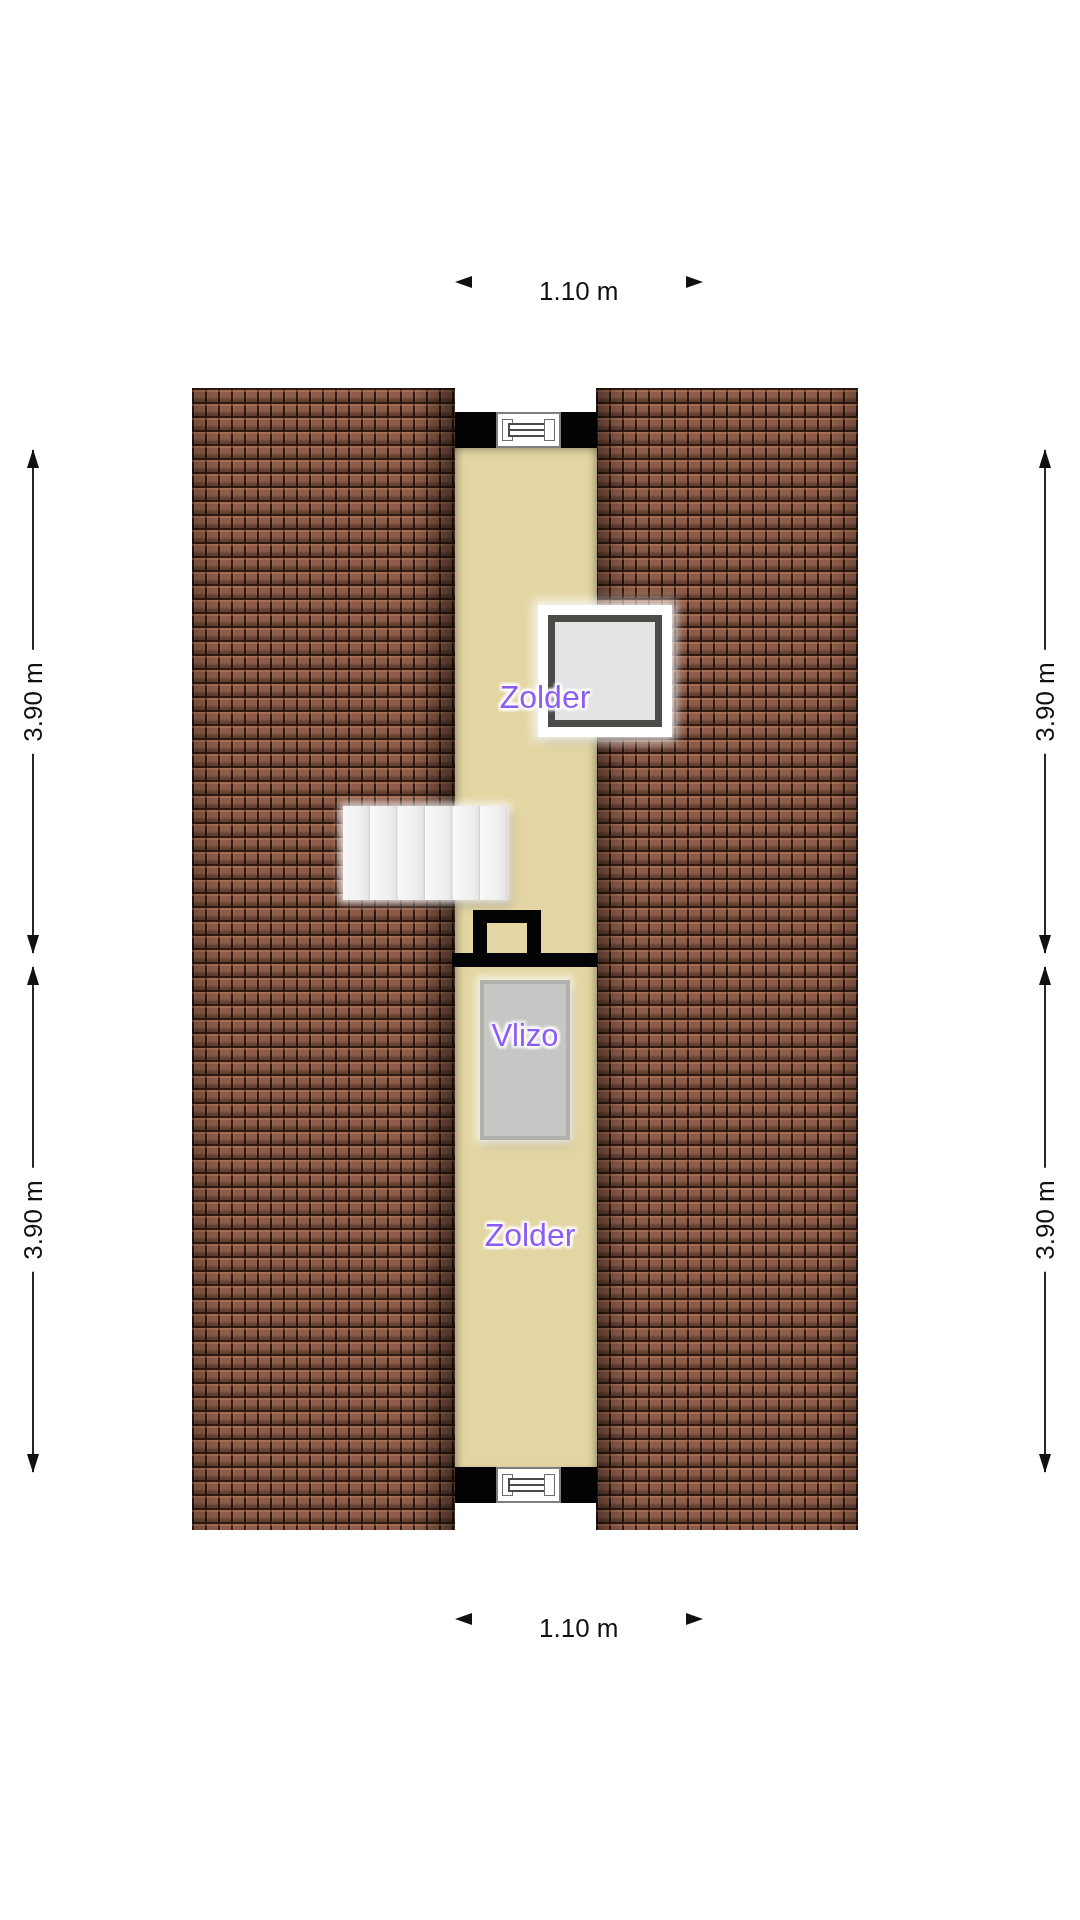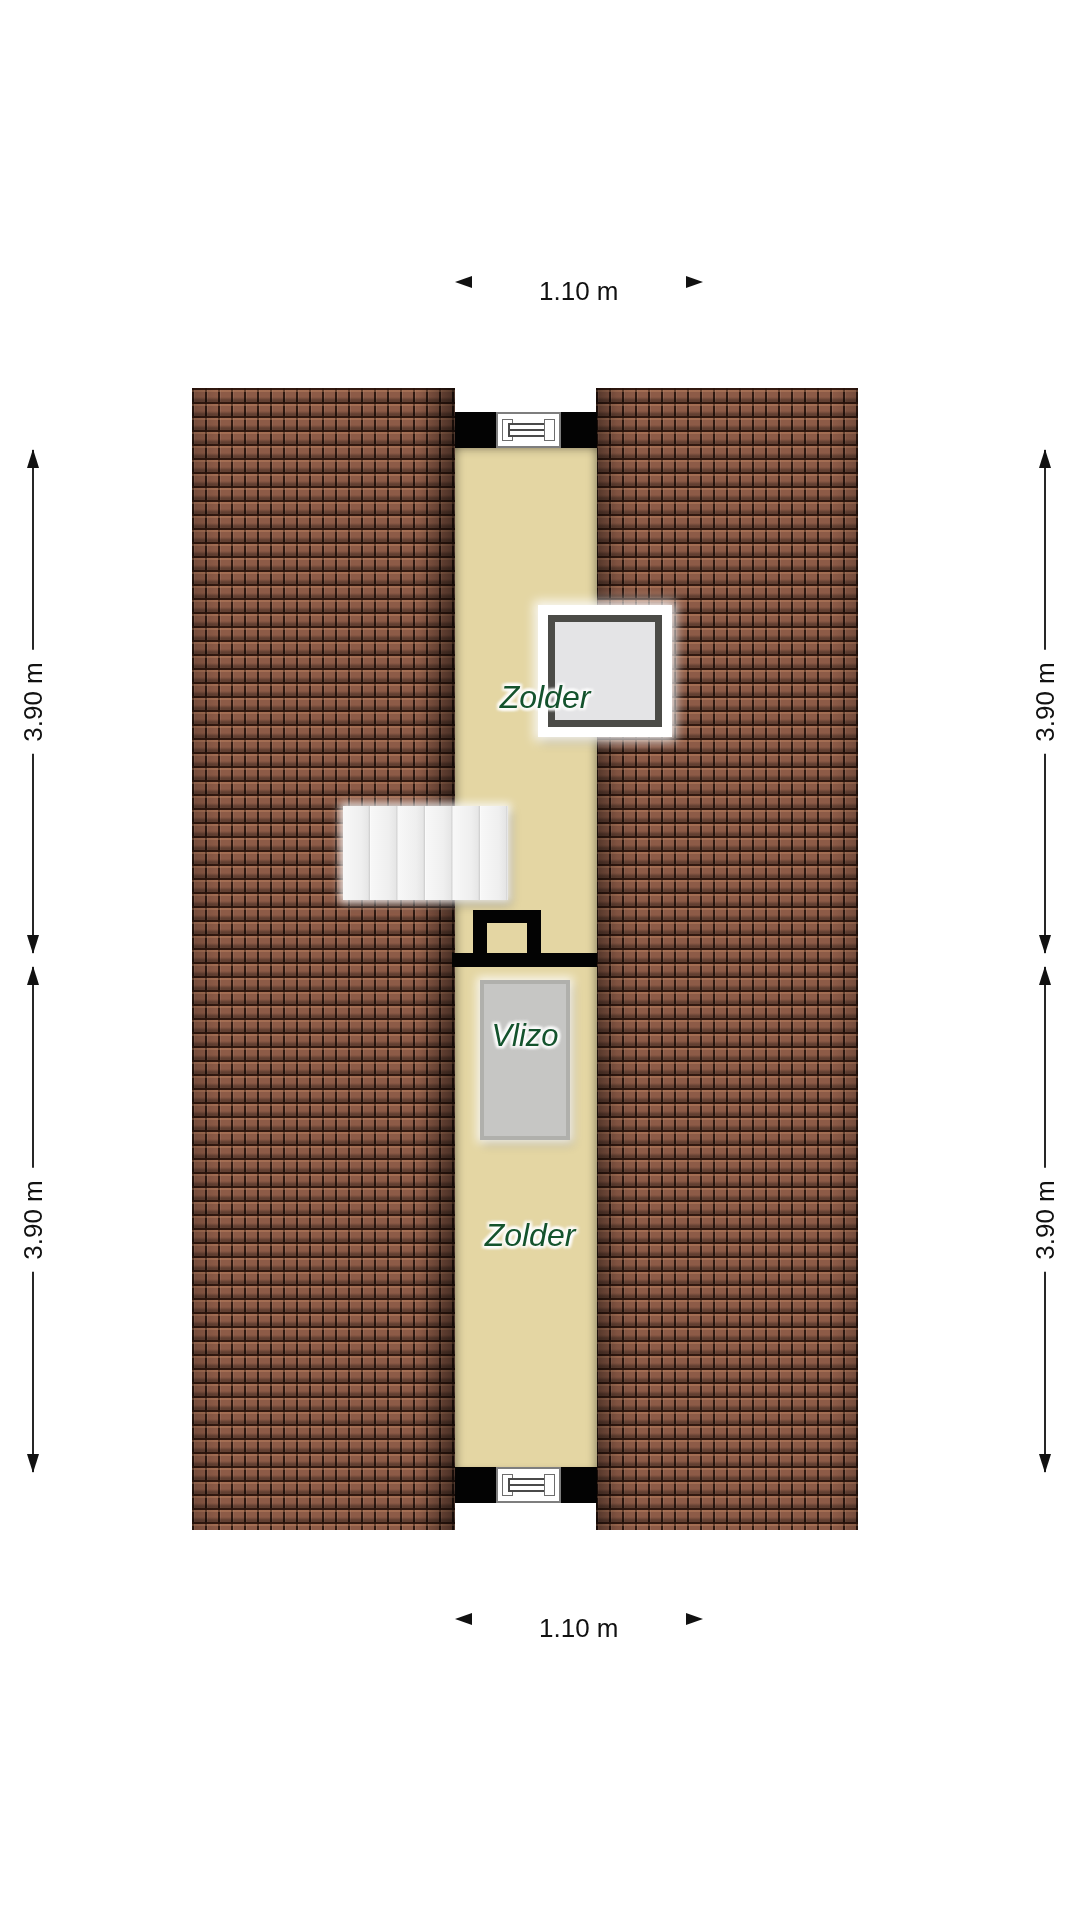--- a/index.html
+++ b/index.html
@@ -80,24 +80,23 @@
   
   .vlizo{
     position:absolute;left:480px;top:980px;width:90px;height:160px;
     background:#c6c6c4;border:4px solid #b0b0ac;box-sizing:border-box;
     box-shadow:0 0 9px 3px rgba(255,255,255,0.85), 3px 5px 9px rgba(0,0,0,0.22);
   }
 
   
   .room-label{
     position:absolute;transform:translate(-50%,-50%);
-    font-size:32px;color:#14532d;white-space:nowrap;
+    font-size:32px;color:#8b5cf6;white-space:nowrap;
     text-shadow:0 0 4px #fff,0 0 4px #fff,0 0 5px #fff,
       2px 2px 3px #fff,-2px -2px 3px #fff,2px -2px 3px #fff,-2px 2px 3px #fff;
-    font-style:italic;
   }
   .label-zolder-top{left:545px;top:697px;}
   .label-vlizo{left:525px;top:1036px;font-size:31px;}
   .label-zolder-bottom{left:530px;top:1235px;}
 
   
   .hdim{
     position:absolute;left:455px;width:142px;height:28px;
     display:flex;align-items:flex-start;color:#111;gap:30px;
   }

